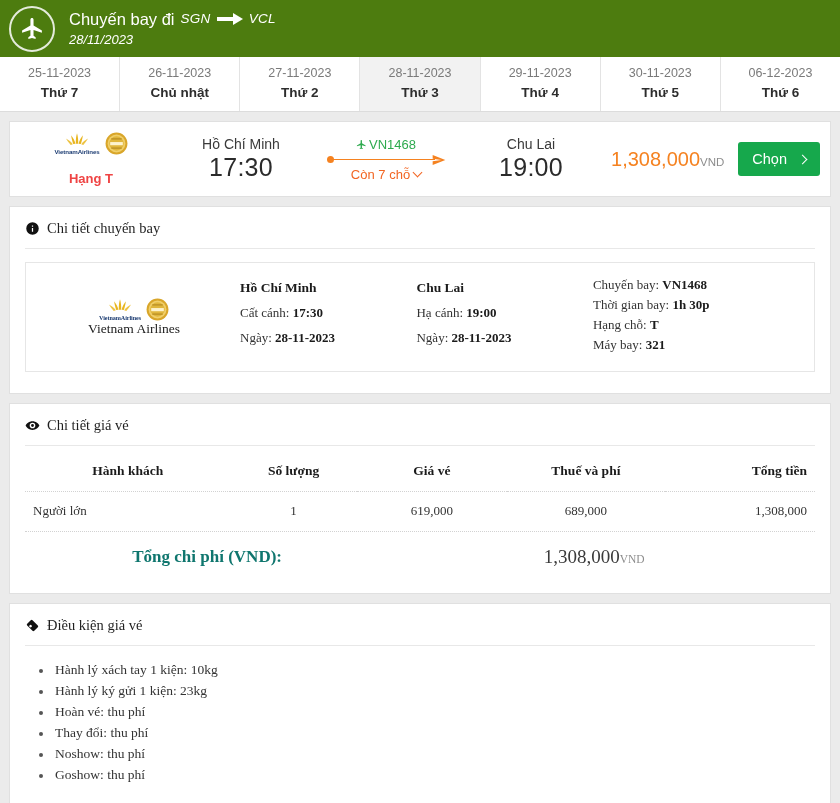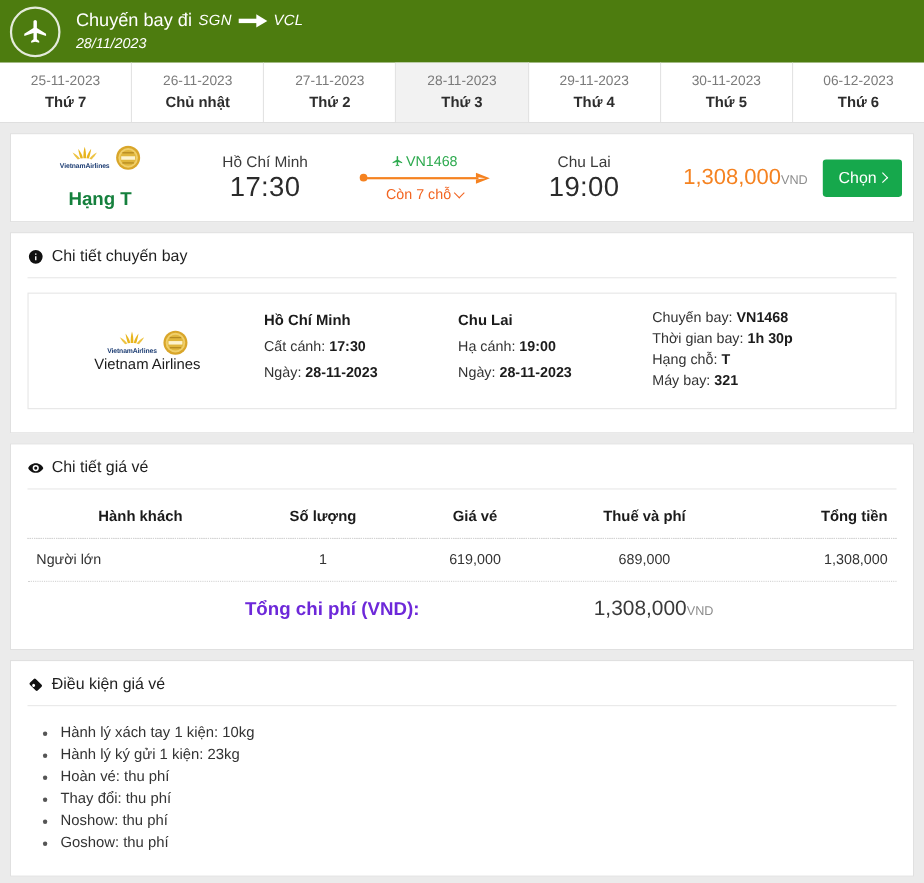--- a/index.html
+++ b/index.html
@@ -78,21 +78,21 @@
   }
   .col-airline {
     width: 150px; flex: 0 0 150px;
     text-align: center;
   }
   .va-logo-row { display: flex; align-items: center; justify-content: center; gap: 5px; }
   .va-mark { display: flex; flex-direction: column; align-items: center; }
   .lotus { width: 42px; height: 17px; display: block; }
   .va-word { font-size: 6.2px; color: #1d3d73; font-weight: bold; letter-spacing: -.1px; margin-top: -1px; }
   .gold-badge { width: 23px; height: 23px; display: block; }
-  .hang-t { font-size: 17px; color: #15803d; font-weight: bold; margin-top: 16px; }
+  .hang-t { font-size: 13px; color: #ef4444; font-weight: bold; margin-top: 16px; }
 
   .col-dep, .col-arr {
     width: 150px; flex: 0 0 150px;
     text-align: center;
   }
   .city { font-size: 14px; color: #3a3a3a; margin-bottom: 1px; }
   .time { font-size: 25px; color: #2b2b2b; letter-spacing: .3px; }
 
   .col-route { width: 140px; flex: 0 0 140px; text-align: center; }
   .route-flight-no {
@@ -131,31 +131,31 @@
 
   .btn-choose {
     flex: 0 0 auto;
     background: #16a84c;
     color: #fff;
     border: none;
     border-radius: 3px;
     font-size: 14.5px;
     font-family: "Liberation Sans", sans-serif;
     padding: 9px 14px;
-    display: flex; align-items: center; gap: 2px;
+    display: flex; align-items: center; gap: 12px;
     cursor: pointer;
   }
   .btn-choose .chev-r {
     display: inline-block; width: 7px; height: 7px;
     border-top: 1.5px solid #fff; border-right: 1.5px solid #fff;
     transform: rotate(45deg);
   }
 
   
-  .section { padding: 13px 15px 21px; }
+  .section { padding: 13px 15px 21px; font-family: Liberation Serif, serif; }
   .section-title {
     display: flex; align-items: center; gap: 7px;
     font-size: 14.5px; color: #1f1f1f;
     padding-bottom: 11px;
     border-bottom: 1px solid #e8e8e8;
     margin-bottom: 13px;
   }
   .section-title svg { width: 15px; height: 15px; fill: #111; flex: 0 0 auto; }
 
   
@@ -194,22 +194,22 @@
   th.c-qty, td.c-qty { text-align: center; width: 16%; }
   th.c-fare, td.c-fare { text-align: center; width: 19%; }
   th.c-tax, td.c-tax { text-align: center; width: 20%; }
   th.c-total, td.c-total { text-align: right; width: 19%; }
   .total-row {
     border-top: 1px dotted #d2d2d2;
     display: flex; align-items: center;
     padding: 14px 8px 4px;
   }
   .total-label {
-    width: 45%; text-align: right;
-    font-size: 17px; font-weight: bold; color: #6d28d9;
+    width: 45%; text-align: center;
+    font-size: 17px; font-weight: bold; color: #0f766e;
   }
   .total-value { flex: 1 1 auto; text-align: center; }
   .total-value .tv-num { font-size: 19px; color: #3a3a3a; }
   .total-value .tv-cur { font-size: 11.5px; color: #8d8d8d; }
 
   
   ul.conditions { list-style: none; padding-left: 14px; }
   ul.conditions li {
     font-size: 13.5px; color: #333;
     padding: 2.5px 0 2.5px 16px;

